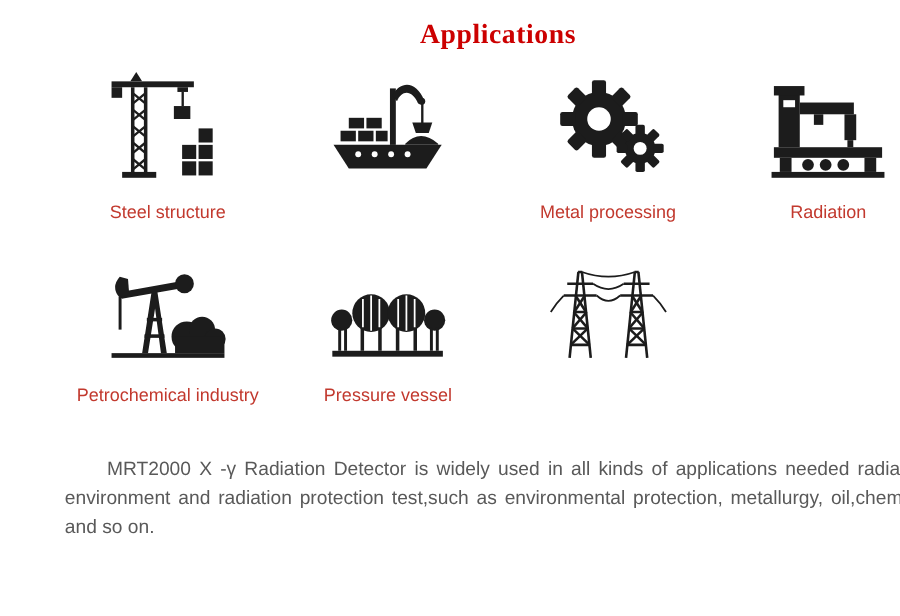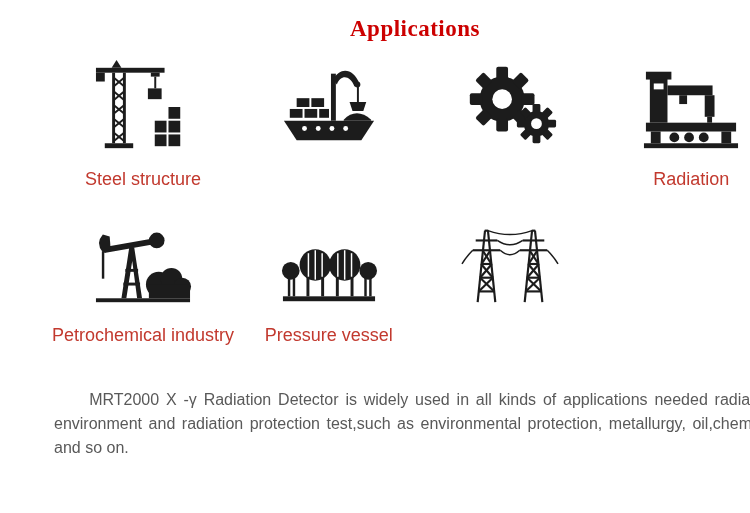--- a/index.html
+++ b/index.html
@@ -42,21 +42,21 @@
     height:100px;
     width:130px;
     display:flex;
     align-items:flex-end;
     justify-content:center;
     color:var(--icon-black);
   }
   .app-icon{width:116px;height:98px;display:block;}
   .cell-label{
     margin-top:13px;
-    font-size:18px;
+    font-size:15px;
     color:var(--label-red);
     white-space:nowrap;
   }
   .description{
     margin:30px 14px 0 14px;
     font-size:16px;
     line-height:1.5;
     color:var(--body-text);
     text-align:justify;
     text-indent:2.2em;
@@ -166,20 +166,21 @@
                 <rect x="-4" y="-20" width="8" height="9" rx="1.5"></rect>
                 <rect x="-4" y="11" width="8" height="9" rx="1.5"></rect>
                 <rect x="-20" y="-4" width="9" height="8" rx="1.5"></rect>
                 <rect x="11" y="-4" width="9" height="8" rx="1.5"></rect>
               </g>
               <circle r="5.5" fill="#fff"></circle>
             </g>
           </g>
         </svg>
       </div>
+      <div class="cell-label">Metal processing</div>
     </div>
 
 
     <div class="app-cell">
       <div class="icon-box">
         <svg class="app-icon" viewBox="0 0 100 100" aria-hidden="true">
           <g fill="currentColor">
             <rect x="8" y="20" width="18" height="46"></rect>
             <rect x="4" y="14" width="26" height="8"></rect>
             <rect x="26" y="28" width="46" height="10"></rect>

